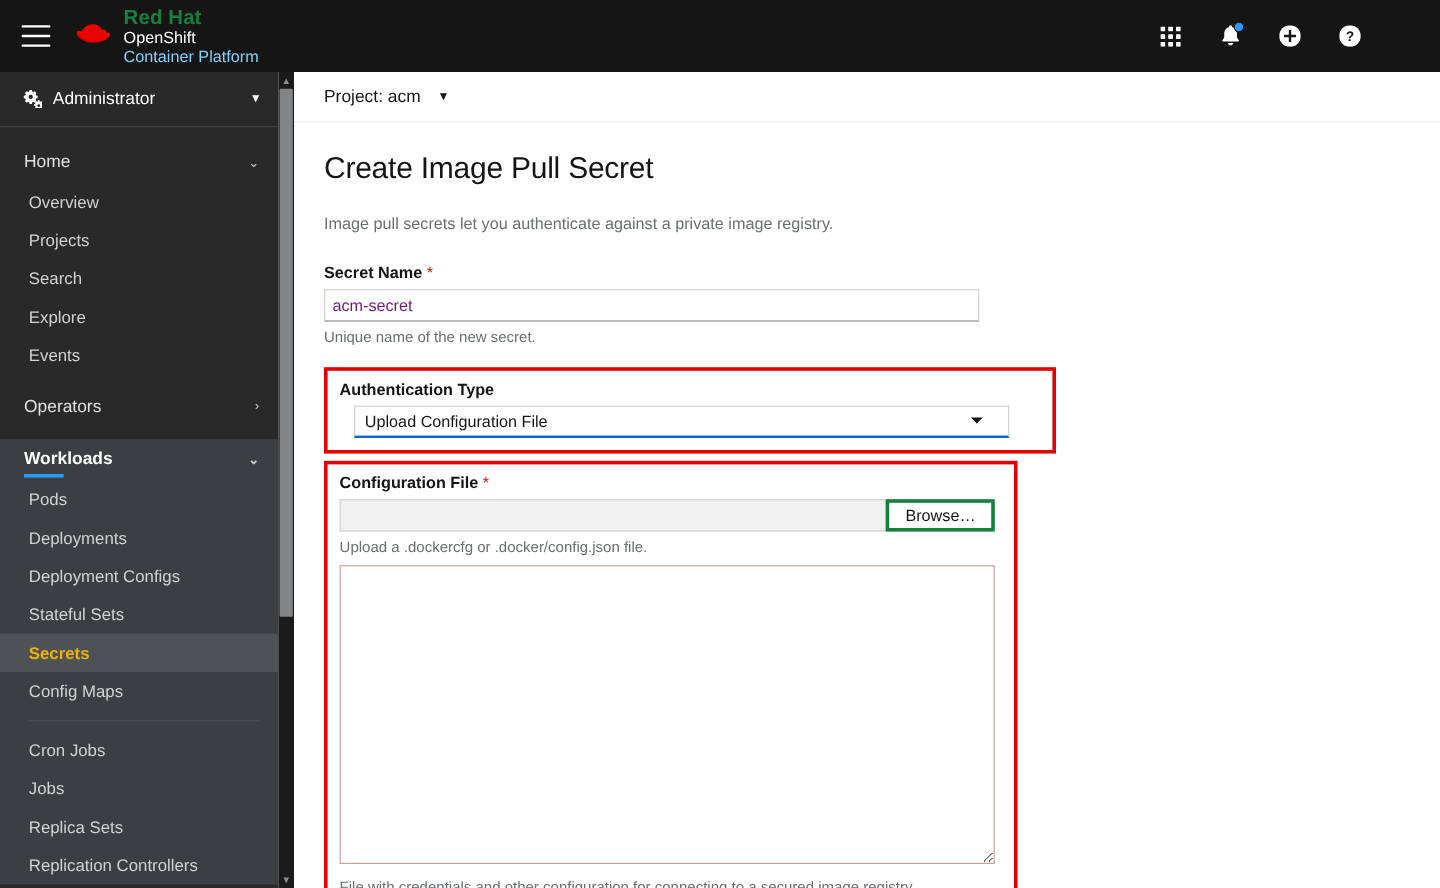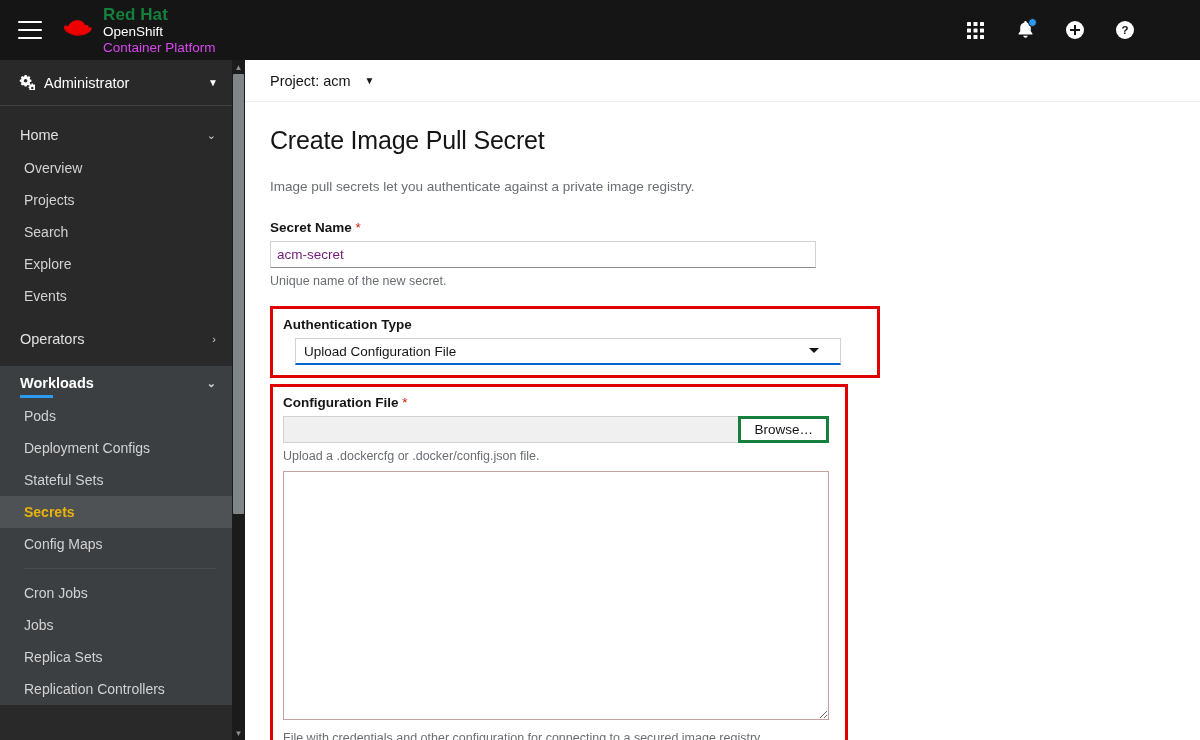--- a/index.html
+++ b/index.html
@@ -21,21 +21,21 @@
     display: flex; flex-direction: column; justify-content: space-between;
     cursor: pointer;
   }
   .hamburger span { display:block; height: 2px; background: #fff; border-radius: 1px; }
 
   .brand { display: flex; align-items: center; gap: 9px; }
   .rh-hat { width: 34px; height: 26px; display:block; }
   .brand-text { line-height: 1.12; }
   .brand-l1 { font-size: 17px; font-weight: bold; color: #15803d; letter-spacing: .1px; }
   .brand-l2 { font-size: 13.5px; color: #fff; }
-  .brand-l3 { font-size: 13.5px; color: #d946ef; }
+  .brand-l3 { font-size: 13.5px; color: #7dd3fc; }
 
   .masthead-right {
     margin-left: auto; display: flex; align-items: center;
     gap: 12px; margin-right: 56px;
   }
   .mh-btn {
     width: 38px; height: 38px; display: flex; align-items: center; justify-content: center;
     cursor: pointer; position: relative; border: none; background: transparent;
   }
   .mh-btn svg { display: block; }
@@ -259,20 +259,21 @@
       <span>Operators</span>
       <span class="chev">›</span>
     </div>
 
     <div class="nav-group active" style="margin-top:10px">
       <span>Workloads</span>
       <span class="chev">⌄</span>
     </div>
     <div class="grp-wrap highlight">
       <div class="nav-item">Pods</div>
+      <div class="nav-item">Deployments</div>
       <div class="nav-item">Deployment Configs</div>
       <div class="nav-item">Stateful Sets</div>
       <div class="nav-item selected">Secrets</div>
       <div class="nav-item">Config Maps</div>
       <div class="nav-divider"></div>
       <div class="nav-item">Cron Jobs</div>
       <div class="nav-item">Jobs</div>
       <div class="nav-item">Replica Sets</div>
       <div class="nav-item">Replication Controllers</div>
     </div>

